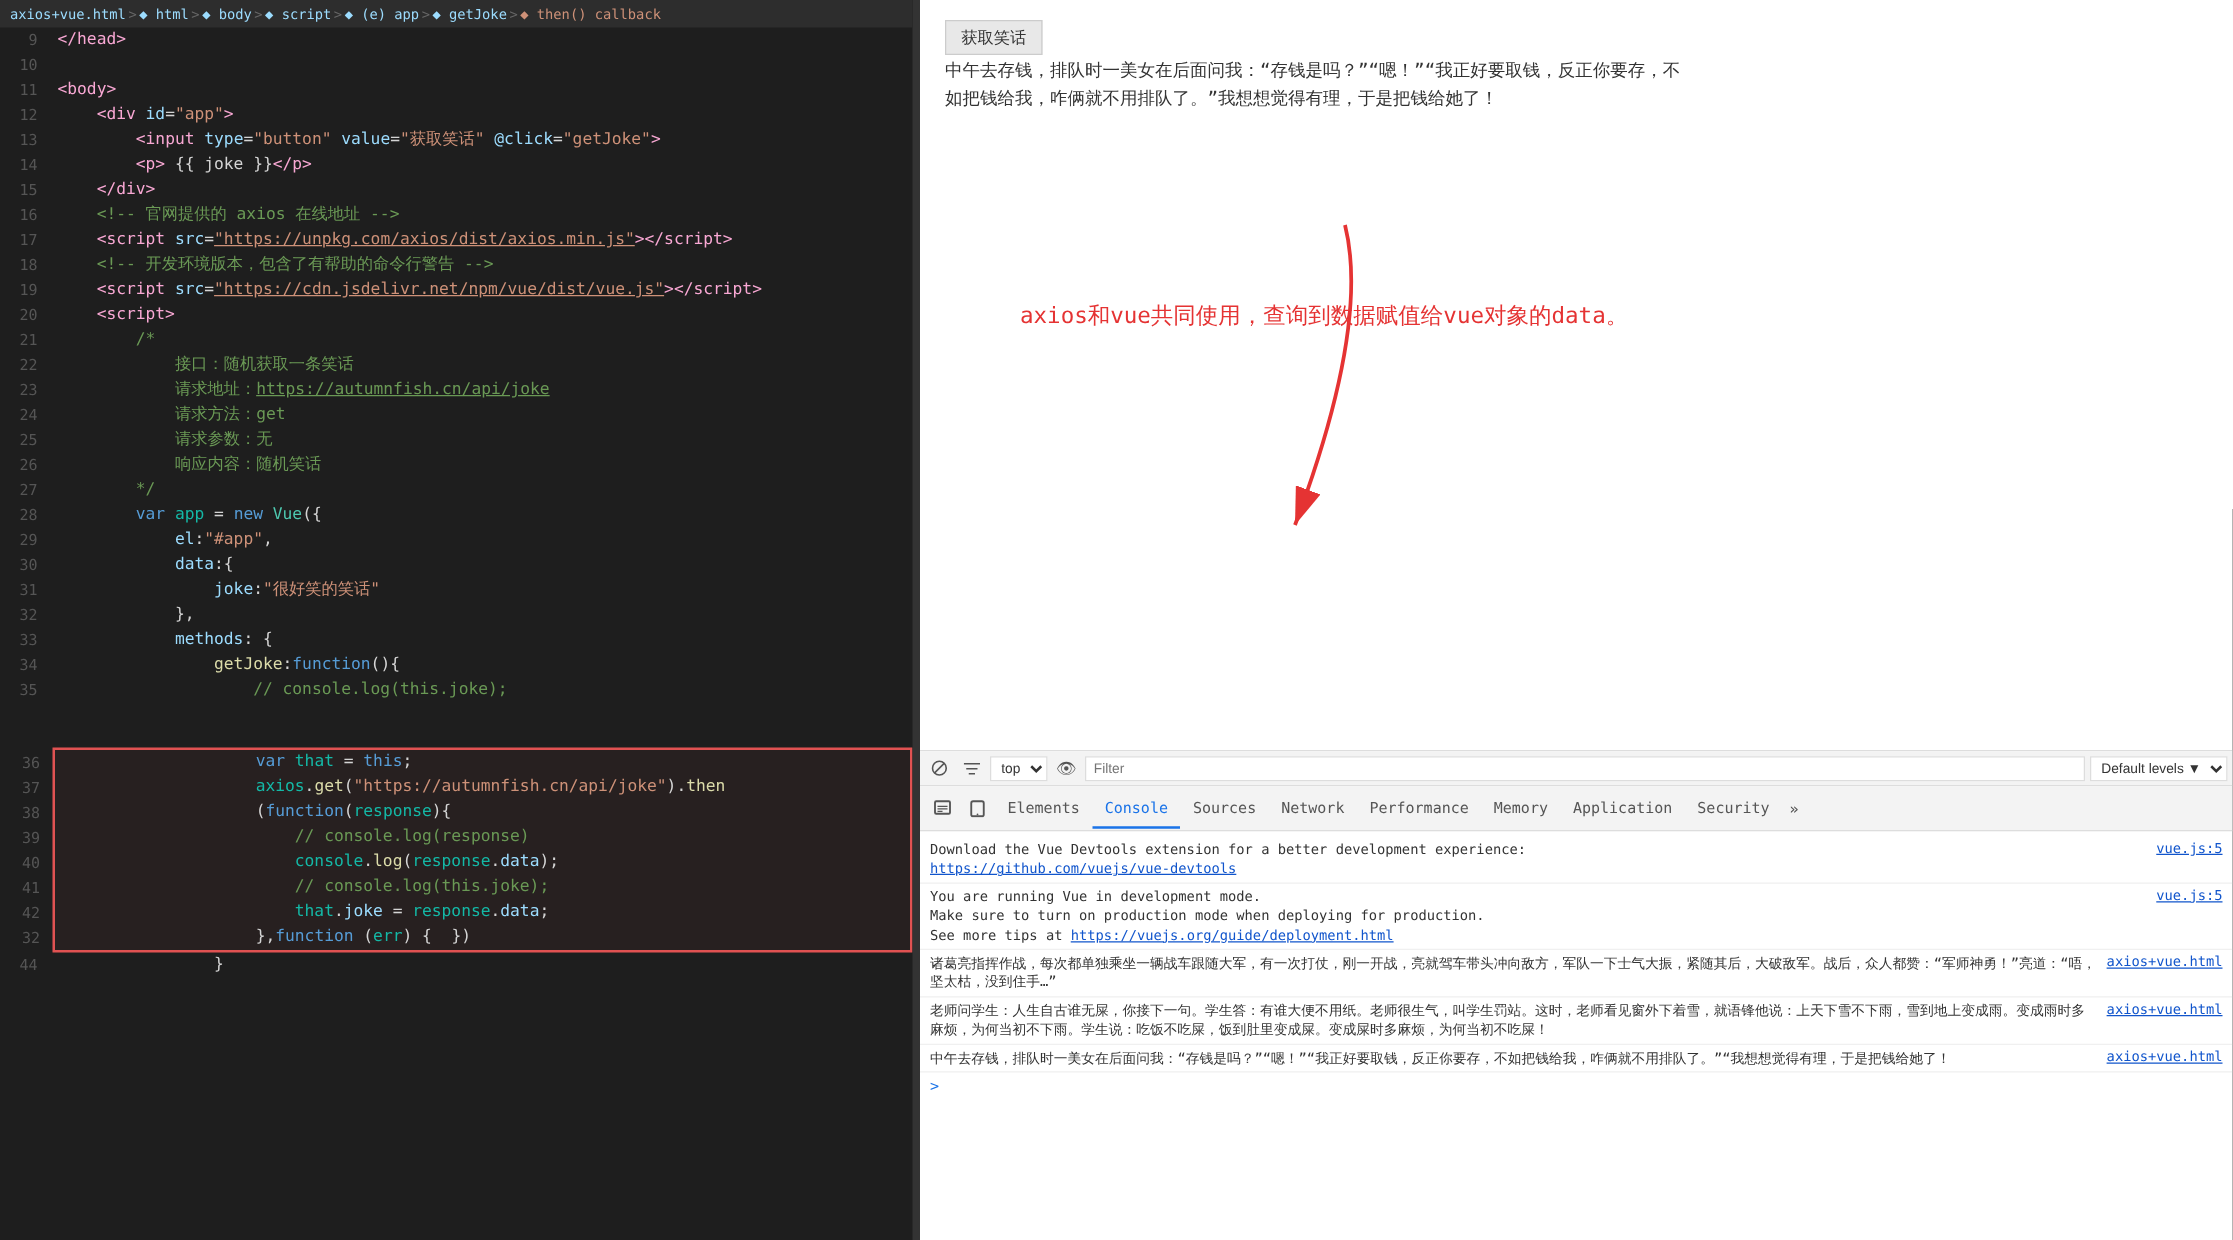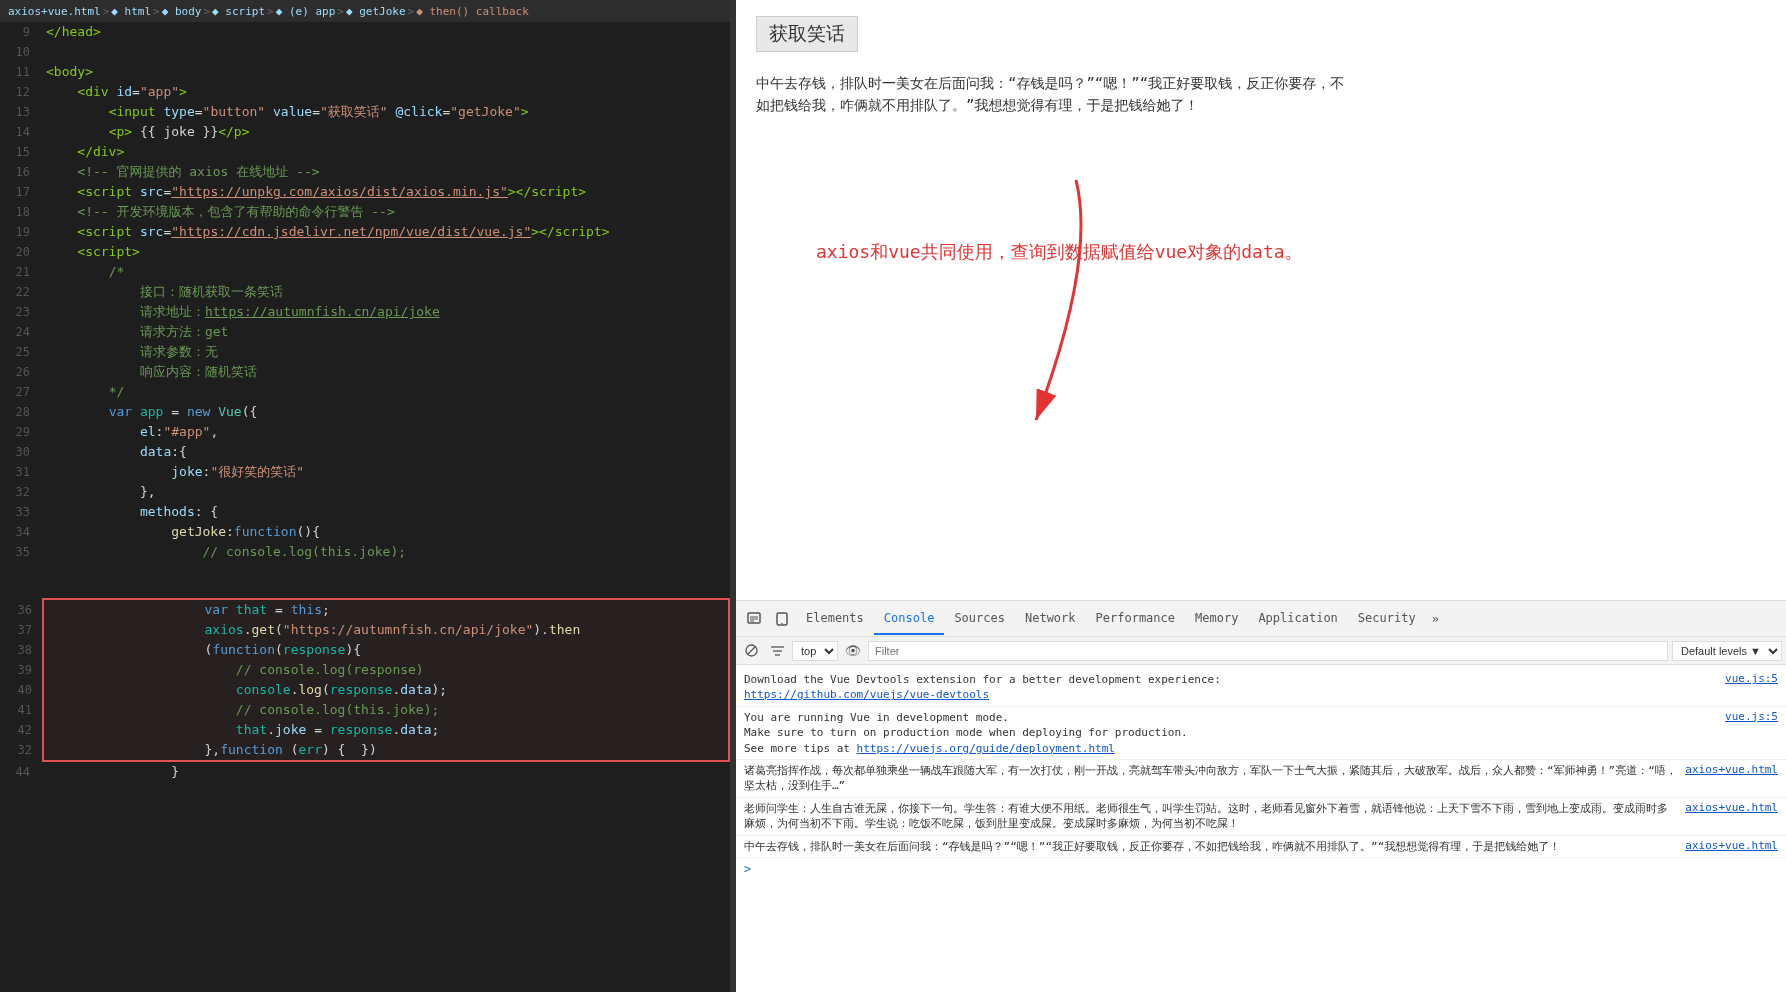--- a/index.html
+++ b/index.html
@@ -54,21 +54,21 @@
     }
 
     .line-content {
       flex: 1;
       padding-left: 4px;
       white-space: pre;
       color: #d4d4d4;
     }
 
     
-    .t-tag { color: #84cc16; }
+    .t-tag { color: #f9a8d4; }
     .t-attr { color: #9cdcfe; }
     .t-val { color: #ce9178; }
     .t-comment { color: #6a9955; }
     .t-keyword { color: #569cd6; }
     .t-string { color: #ce9178; }
     .t-func { color: #dcdcaa; }
     .t-var { color: #14b8a6; }
     .t-op { color: #d4d4d4; }
     .t-punct { color: #d4d4d4; }
     .t-cyan { color: #4ec9b0; }
@@ -82,24 +82,24 @@
       background: #fff;
       display: flex;
       flex-direction: column;
       overflow: hidden;
     }
 
     #get-joke-btn {
       background: #e8e8e8;
       border: 1px solid #ccc;
       padding: 4px 12px;
-      font-size: 19px;
+      font-size: 13px;
       cursor: pointer;
       color: #333;
-      margin-bottom: 20px;
+      margin-bottom: 2px;
     }
 
     #joke-text {
       font-size: 14px;
       color: #333;
       line-height: 1.6;
       max-width: 600px;
     }
 
     
@@ -454,63 +454,20 @@
       <defs>
         <marker id="arrowhead" markerWidth="10" markerHeight="7" refX="10" refY="3.5" orient="auto">
           <polygon points="0 0, 10 3.5, 0 7" fill="#e53333"></polygon>
         </marker>
       </defs>
       <path d="M 160 20 Q 180 100 120 260" stroke="#e53333" stroke-width="3" fill="none" marker-end="url(#arrowhead)"></path>
     </svg>
   </div>
 
   <div id="devtools-panel">
-
-    <div id="devtools-tabs">
-      <button class="devtools-icon-btn" title="Inspect">
-        <svg width="14" height="14" viewBox="0 0 14 14" fill="none">
-          <rect x="1" y="1" width="12" height="10" rx="1" stroke="#555" stroke-width="1.5" fill="none"></rect>
-          <line x1="3" y1="5" x2="11" y2="5" stroke="#555" stroke-width="1"></line>
-          <line x1="3" y1="7" x2="11" y2="7" stroke="#555" stroke-width="1"></line>
-          <line x1="3" y1="9" x2="7" y2="9" stroke="#555" stroke-width="1"></line>
-        </svg>
-      </button>
-      <button class="devtools-icon-btn" title="Device">
-        <svg width="12" height="14" viewBox="0 0 12 14" fill="none">
-          <rect x="1" y="1" width="10" height="12" rx="1.5" stroke="#555" stroke-width="1.5" fill="none"></rect>
-          <circle cx="6" cy="11.5" r="0.7" fill="#555"></circle>
-        </svg>
-      </button>
-
-      <div class="dt-tab">
-        <span>Elements</span>
-      </div>
-      <div class="dt-tab active">
-        <span>Console</span>
-      </div>
-      <div class="dt-tab">
-        <span>Sources</span>
-      </div>
-      <div class="dt-tab">
-        <span>Network</span>
-      </div>
-      <div class="dt-tab">
-        <span>Performance</span>
-      </div>
-      <div class="dt-tab">
-        <span>Memory</span>
-      </div>
-      <div class="dt-tab">
-        <span>Application</span>
-      </div>
-      <div class="dt-tab">
-        <span>Security</span>
-      </div>
-      <div class="dt-tab-more">»</div>
-    </div>
 
     <div id="devtools-toolbar">
       <button class="toolbar-icon-btn" title="Clear console">
         <svg width="13" height="13" viewBox="0 0 13 13">
           <circle cx="6.5" cy="6.5" r="5.5" stroke="#555" stroke-width="1.3" fill="none"></circle>
           <line x1="2.5" y1="10.5" x2="10.5" y2="2.5" stroke="#555" stroke-width="1.3"></line>
         </svg>
       </button>
       <button class="toolbar-icon-btn">
         <svg width="13" height="10" viewBox="0 0 13 10">
@@ -524,20 +481,63 @@
       </select>
       <button class="toolbar-icon-btn">
         <span class="eye-icon">👁</span>
       </button>
       <input type="text" id="filter-input" placeholder="Filter" style="">
       <select id="default-levels">
         <option>Default levels ▼</option>
       </select>
     </div>
 
+    <div id="devtools-tabs">
+      <button class="devtools-icon-btn" title="Inspect">
+        <svg width="14" height="14" viewBox="0 0 14 14" fill="none">
+          <rect x="1" y="1" width="12" height="10" rx="1" stroke="#555" stroke-width="1.5" fill="none"></rect>
+          <line x1="3" y1="5" x2="11" y2="5" stroke="#555" stroke-width="1"></line>
+          <line x1="3" y1="7" x2="11" y2="7" stroke="#555" stroke-width="1"></line>
+          <line x1="3" y1="9" x2="7" y2="9" stroke="#555" stroke-width="1"></line>
+        </svg>
+      </button>
+      <button class="devtools-icon-btn" title="Device">
+        <svg width="12" height="14" viewBox="0 0 12 14" fill="none">
+          <rect x="1" y="1" width="10" height="12" rx="1.5" stroke="#555" stroke-width="1.5" fill="none"></rect>
+          <circle cx="6" cy="11.5" r="0.7" fill="#555"></circle>
+        </svg>
+      </button>
+
+      <div class="dt-tab">
+        <span>Elements</span>
+      </div>
+      <div class="dt-tab active">
+        <span>Console</span>
+      </div>
+      <div class="dt-tab">
+        <span>Sources</span>
+      </div>
+      <div class="dt-tab">
+        <span>Network</span>
+      </div>
+      <div class="dt-tab">
+        <span>Performance</span>
+      </div>
+      <div class="dt-tab">
+        <span>Memory</span>
+      </div>
+      <div class="dt-tab">
+        <span>Application</span>
+      </div>
+      <div class="dt-tab">
+        <span>Security</span>
+      </div>
+      <div class="dt-tab-more">»</div>
+    </div>
+
     <div id="console-output">
 
       <div class="console-entry">
         <div class="console-entry-text">Download the Vue Devtools extension for a better development experience:<br><a href="#">https://github.com/vuejs/vue-devtools</a></div>
         <span class="console-source">vue.js:5</span>
       </div>
 
       <div class="console-entry">
         <div class="console-entry-text">You are running Vue in development mode.<br>Make sure to turn on production mode when deploying for production.<br>See more tips at <a href="#">https://vuejs.org/guide/deployment.html</a></div>
         <span class="console-source">vue.js:5</span>

